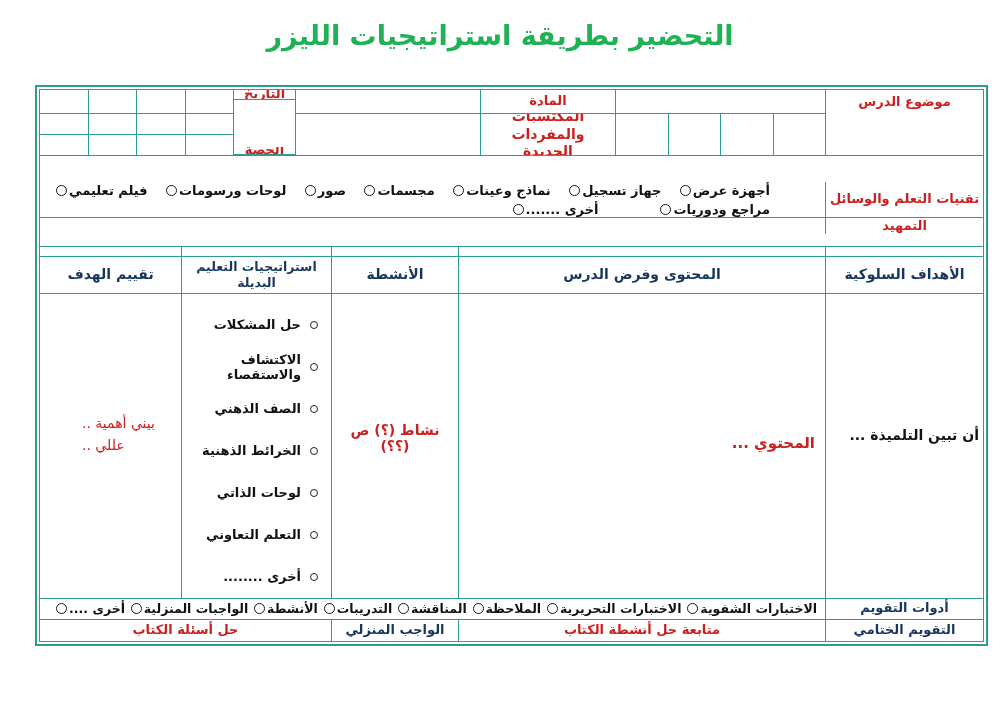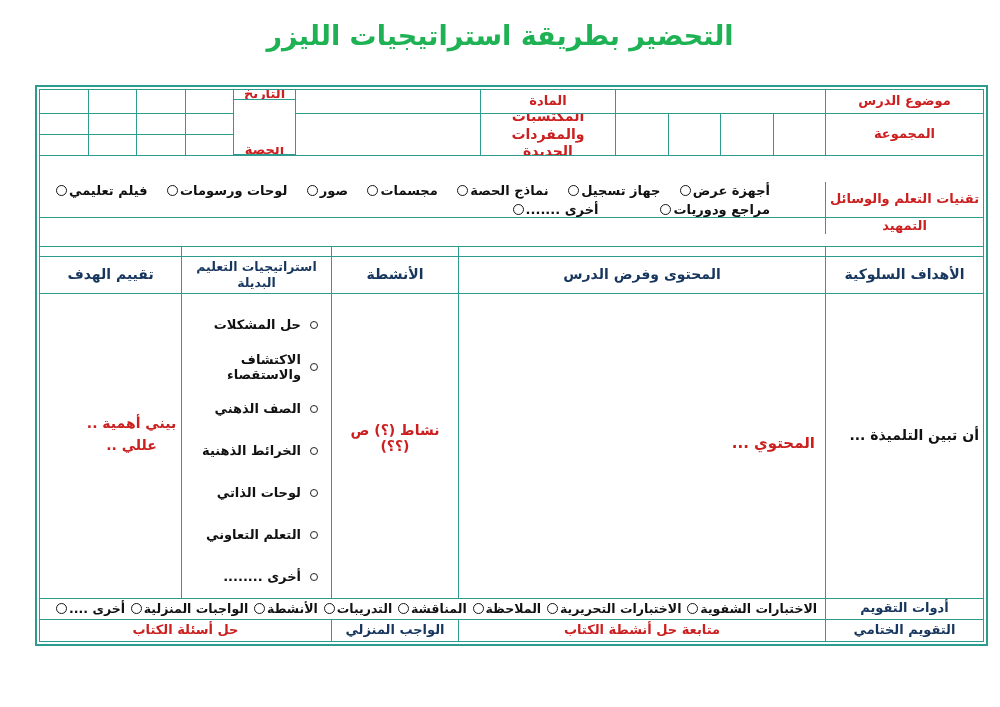--- a/index.html
+++ b/index.html
@@ -41,39 +41,38 @@
   
   .tech-lines{flex:1;display:flex;flex-direction:column;justify-content:center;gap:4px;}
   .tech-line1{display:flex;align-items:center;justify-content:space-between;padding:0 55px 0 16px;}
   .tech-line2{display:flex;align-items:center;gap:62px;padding:0 55px 0 16px;}
   .hdr-cell{padding:2px;}
   .obj-cell{display:block;padding:133px 4px 0 4px;text-align:right;color:var(--ink);font-weight:bold;font-size:14px;}
   .content-cell{display:block;padding:140px 10px 0 0;text-align:right;color:var(--red);font-weight:bold;font-size:15px;}
   .act-cell{display:block;padding:128px 2px 0 2px;text-align:center;color:var(--red);font-weight:bold;font-size:14px;}
   .strat-cell{display:block;padding-top:10px;}
   .strat-item{height:42px;display:flex;align-items:center;gap:9px;padding-right:13px;}
-  .eval-cell{display:block;padding:118px 0 0 42px;text-align:center;color:var(--red);font-weight:bold;font-size:14px;line-height:1.6;}
+  .eval-cell{display:block;padding:118px 0 0 42px;text-align:left;color:var(--red);font-weight:normal;font-size:14px;line-height:1.6;}
   .assess-items{flex:1;display:flex;align-items:center;justify-content:space-between;padding:0 8px 0 16px;}
   .assess-items .black{font-size:12.5px;}
 </style>
 </head>
 <body>
 
 <div class="page">
 
   <div class="title">التحضير بطريقة استراتيجيات الليزر</div>
 
   <div class="tbl">
     <div class="tbl-in">
 
       <div class="row cells" style="height:66px;">
 
         <div class="stack" style="width:158px;">
           <div class="cell lbl-red" style="height:24px;">موضوع الدرس</div>
-          <div class="cell lbl-red grow">المجموعة</div>
         </div>
 
         <div class="stack" style="width:210px;">
           <div class="cell" style="height:24px;"></div>
           <div class="cells grow" style="display:flex;">
             <div class="cell grow"></div>
             <div class="cell grow"></div>
             <div class="cell grow"></div>
             <div class="cell grow"></div>
           </div>
@@ -123,21 +122,21 @@
           <div class="tech-line1">
             <span class="opt">
                 <span class="black">أجهزة عرض</span>
                 <span class="circle"></span>
               </span>
             <span class="opt">
                 <span class="black">جهاز تسجيل</span>
                 <span class="circle"></span>
               </span>
             <span class="opt">
-                <span class="black">نماذج الحصة</span>
+                <span class="black">نماذج وعينات</span>
                 <span class="circle"></span>
               </span>
             <span class="opt">
                 <span class="black">مجسمات</span>
                 <span class="circle"></span>
               </span>
             <span class="opt">
                 <span class="black">صور</span>
                 <span class="circle"></span>
               </span>

